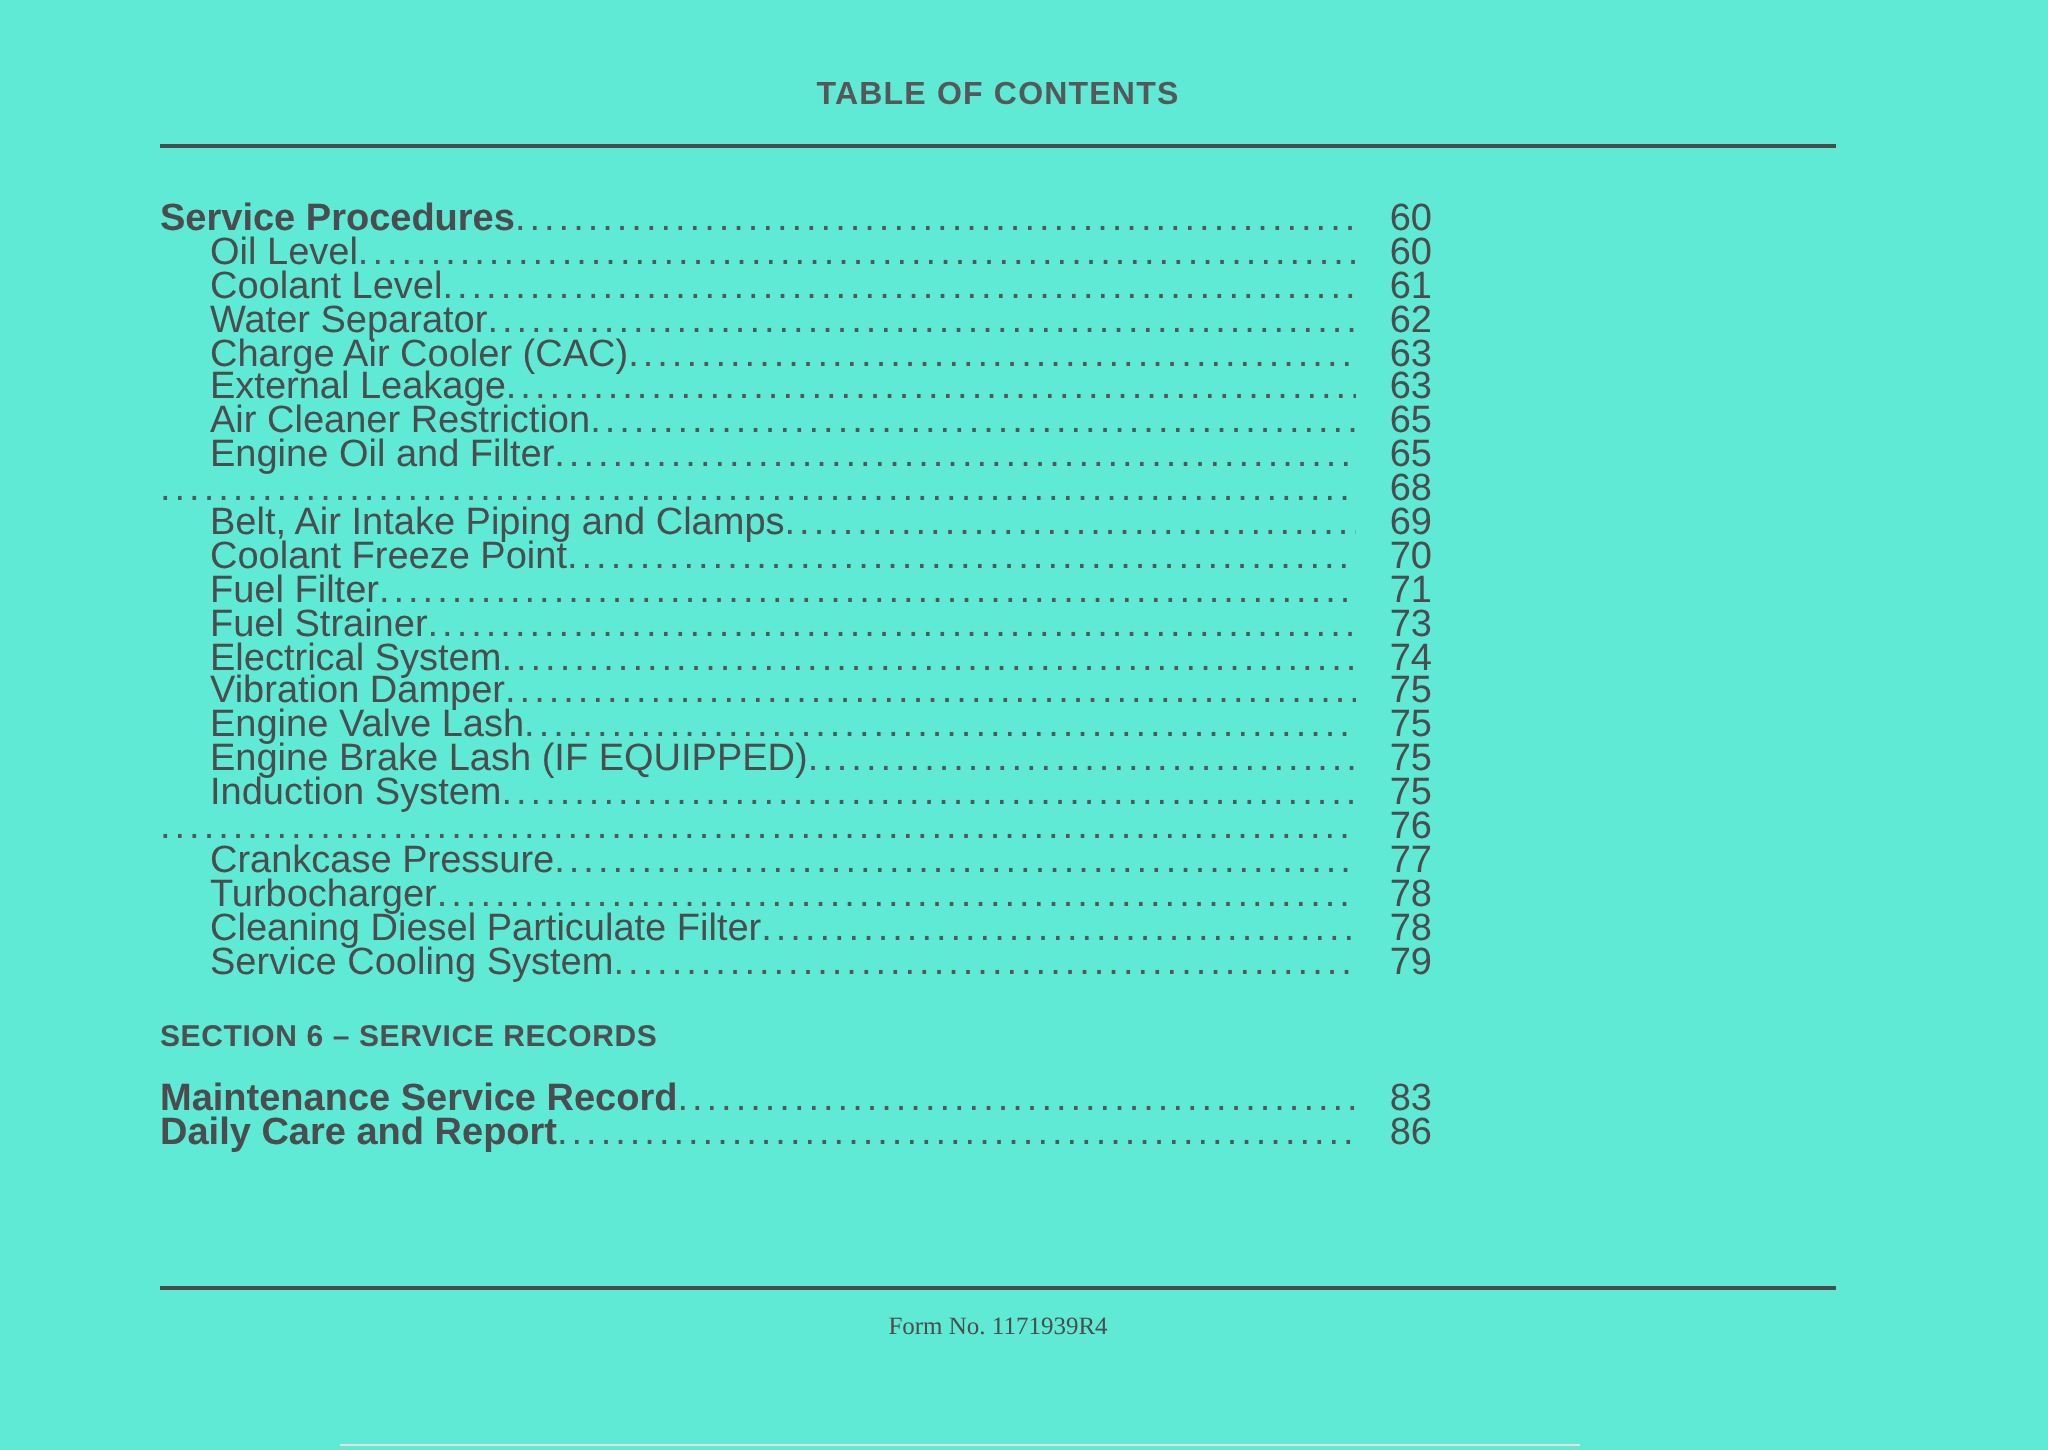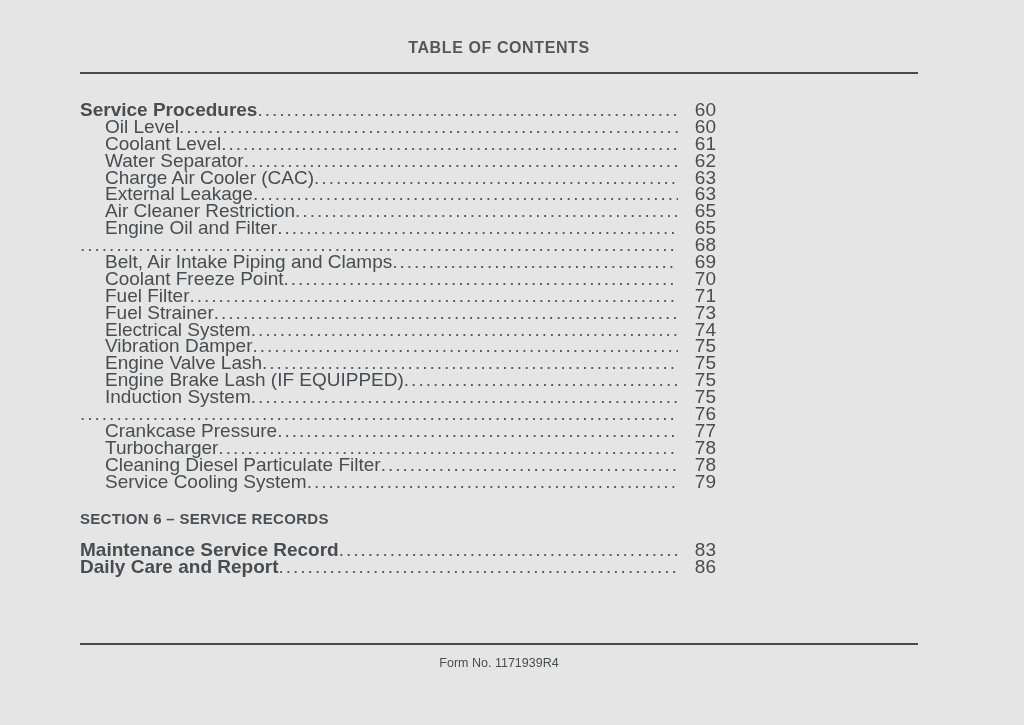--- a/index.html
+++ b/index.html
@@ -4,21 +4,21 @@
 <style>
   html, body {
     margin: 0;
     padding: 0;
     background: #ffffff;
   }
   .page {
     position: relative;
     width: 1024px;
     height: 725px;
-    background: #e5e5e5;
+    background: #5eead4;
     font-family: "Liberation Sans", "DejaVu Sans", sans-serif;
     color: #4b4c4e;
     overflow: hidden;
   }
   .content {
     position: absolute;
     left: 80px;
     top: 0;
     width: 838px;
   }
@@ -81,20 +81,21 @@
     position: absolute;
     left: 80px;
     top: 643px;
     width: 838px;
   }
   .form-no {
     margin-top: 11px;
     text-align: center;
     font-size: 12.5px;
     color: #4b4c4e;
+    font-family: Liberation Serif, serif;
   }
   .printed {
     margin-top: 5px;
     text-align: center;
     font-size: 10.5px;
     color: #4b4c4e;
   }
   .scan-edge {
     position: absolute;
     left: 170px;

